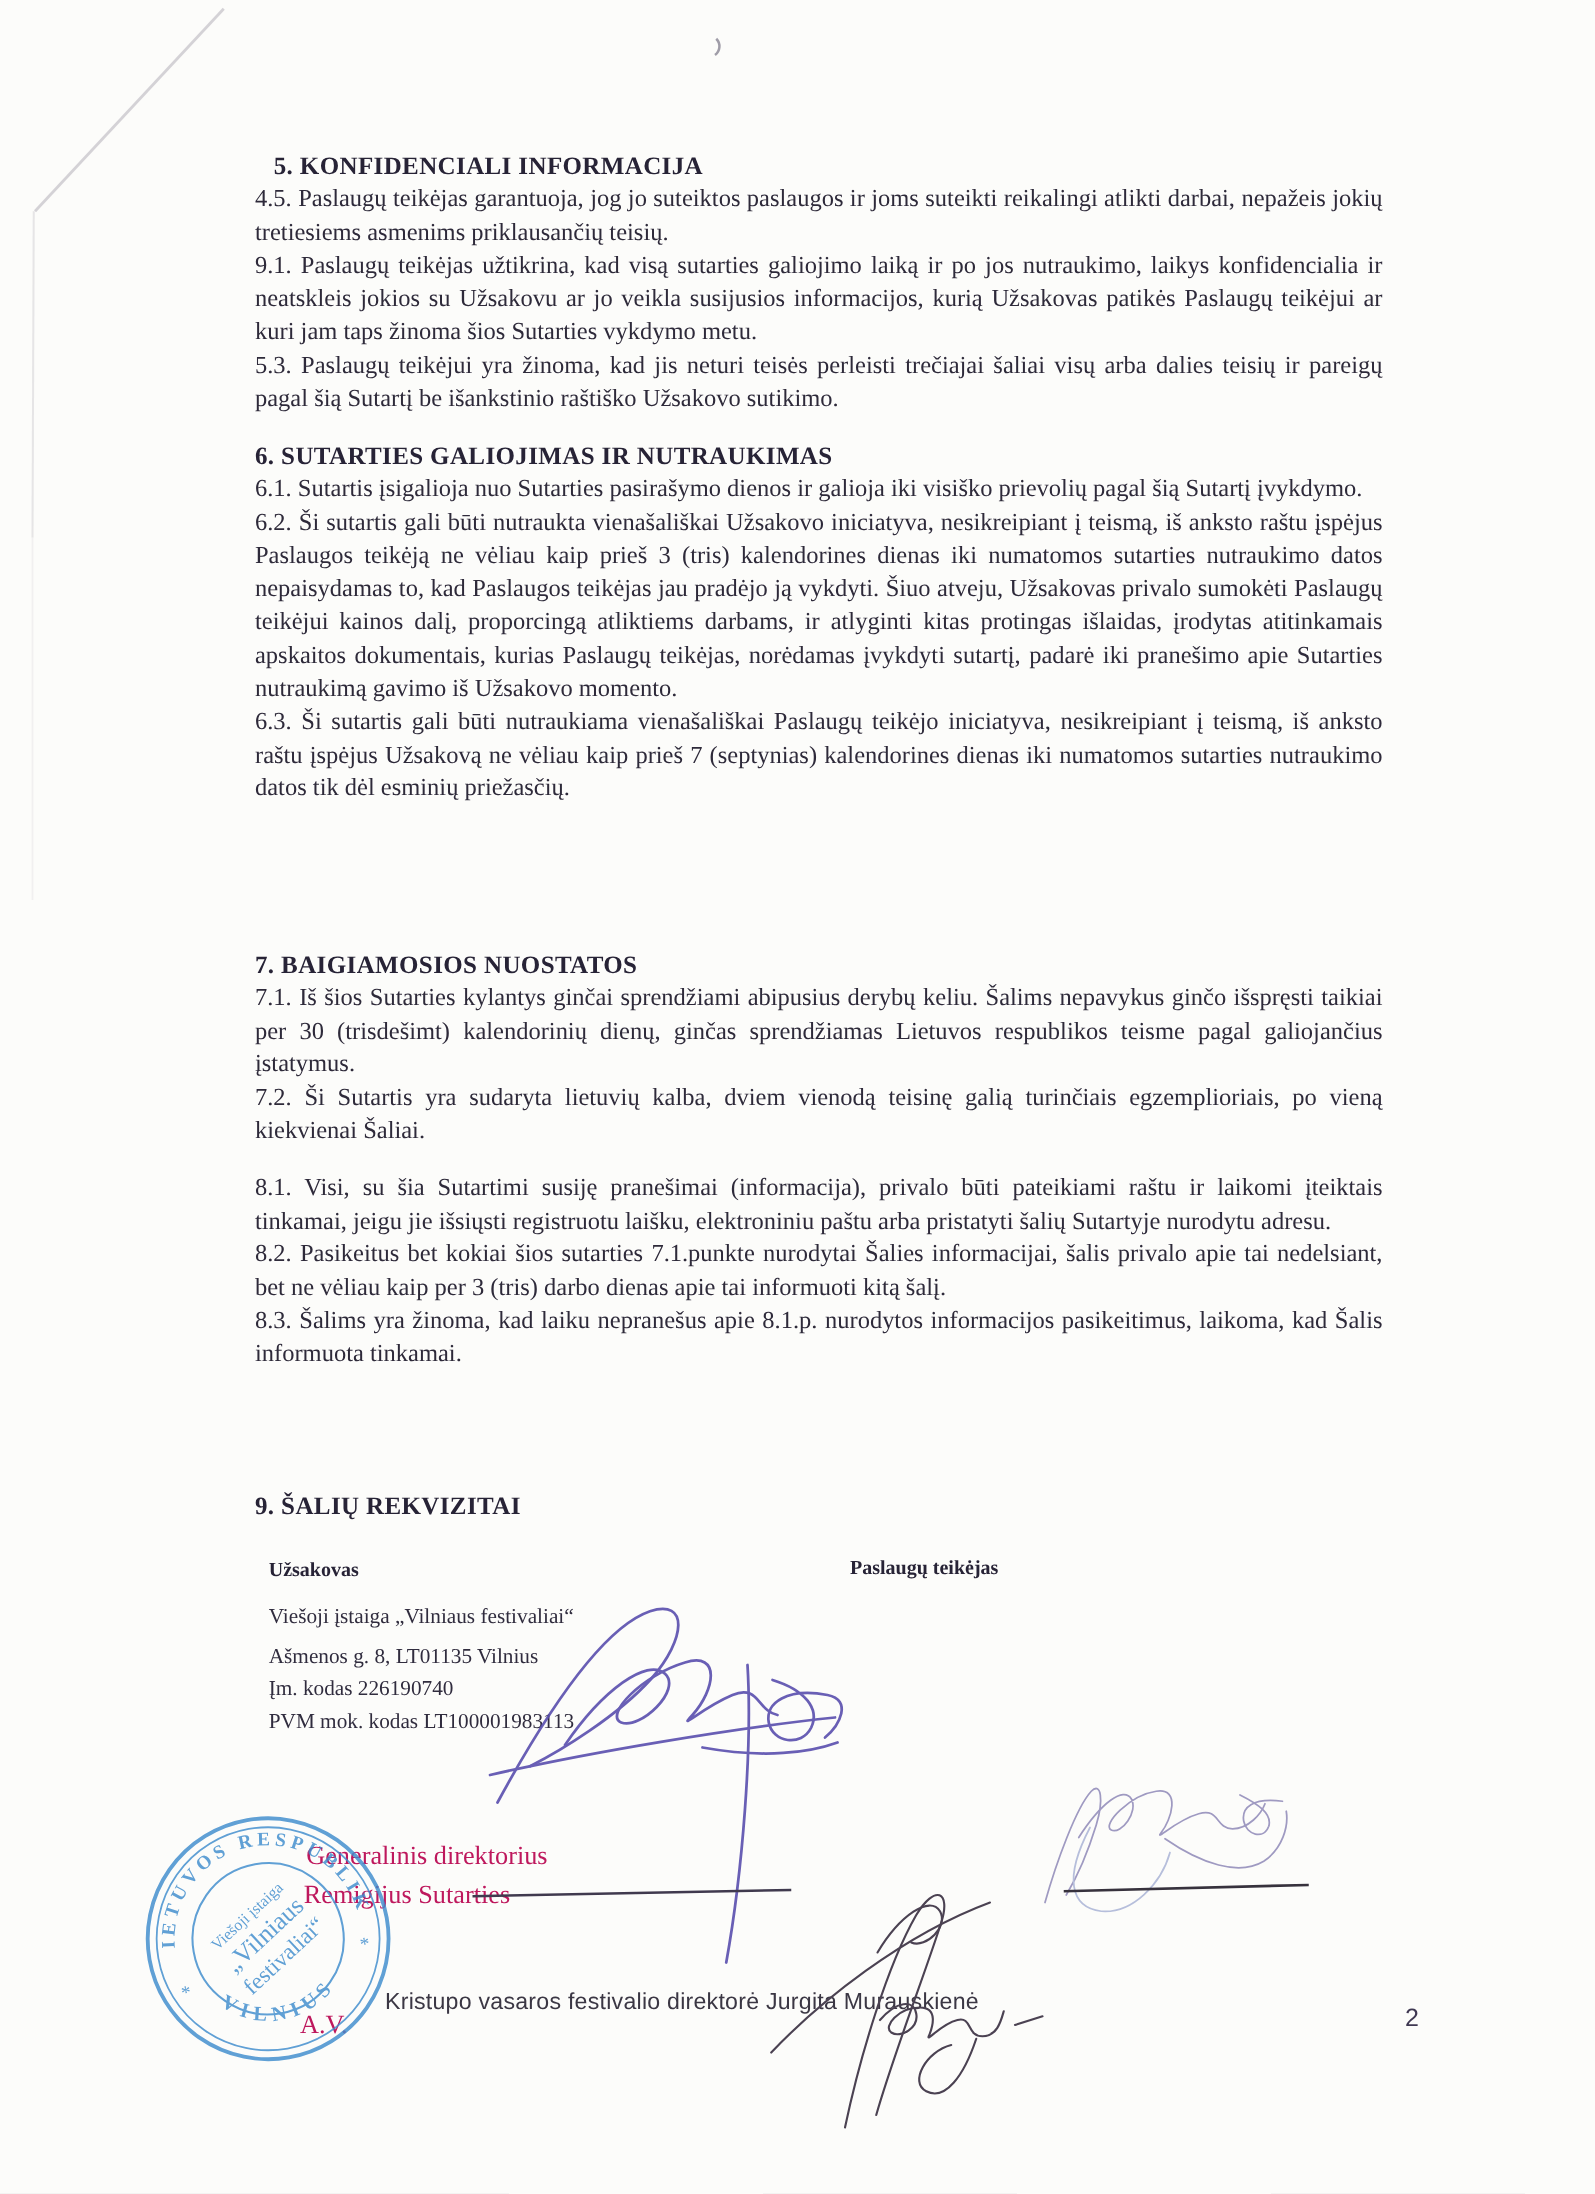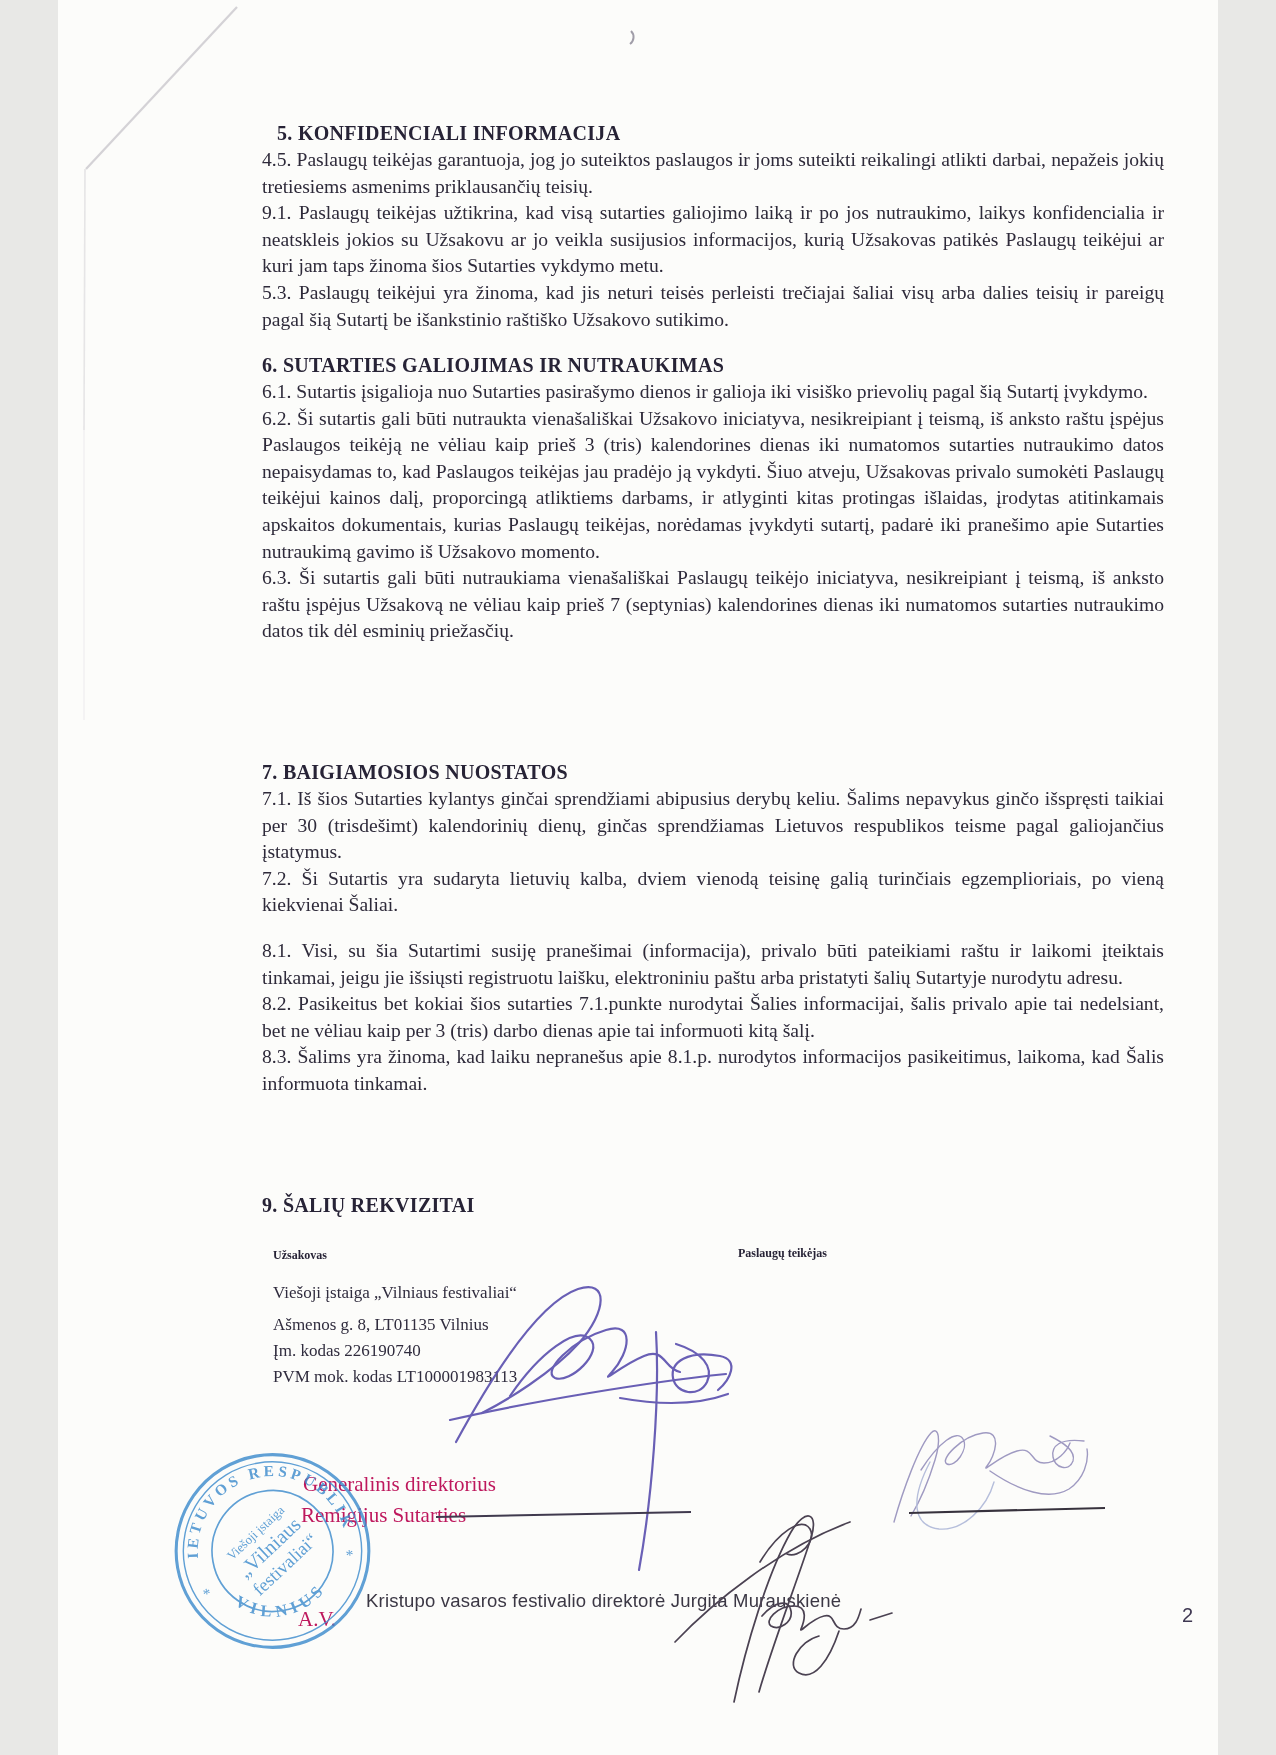--- a/index.html
+++ b/index.html
@@ -1,18 +1,18 @@
 <!DOCTYPE html>
 <html><head>
 <meta charset="utf-8">
 <style>
   html,body{margin:0;padding:0;background:#e8e8e6;}
   .page{
     position:relative;
-    width:1160px;height:1755px;
+    width:1276px;height:1755px;
     margin:0 auto;
     background:#fcfcfa;
     overflow:hidden;
     font-family:"Liberation Serif", serif;
     color:#2e2a3a;
   }
   .sec{
     position:absolute;
     left:204px;
     width:902px;
@@ -28,21 +28,21 @@
   .sec h2.indent{margin-left:15px;}
   .sec p{
     margin:0;
     font-size:19.6px;
     line-height:26.6px;
     text-align:justify;
   }
   .req-label{
     position:absolute;
     font-weight:bold;
-    font-size:12px;
+    font-size:16px;
     color:#272336;
   }
   .req-lines{
     position:absolute;
     left:215px;top:1280px;
     font-size:17px;
     line-height:26px;
     color:#302c3e;
   }
   .req-lines .rl-first{margin-bottom:6px;}

